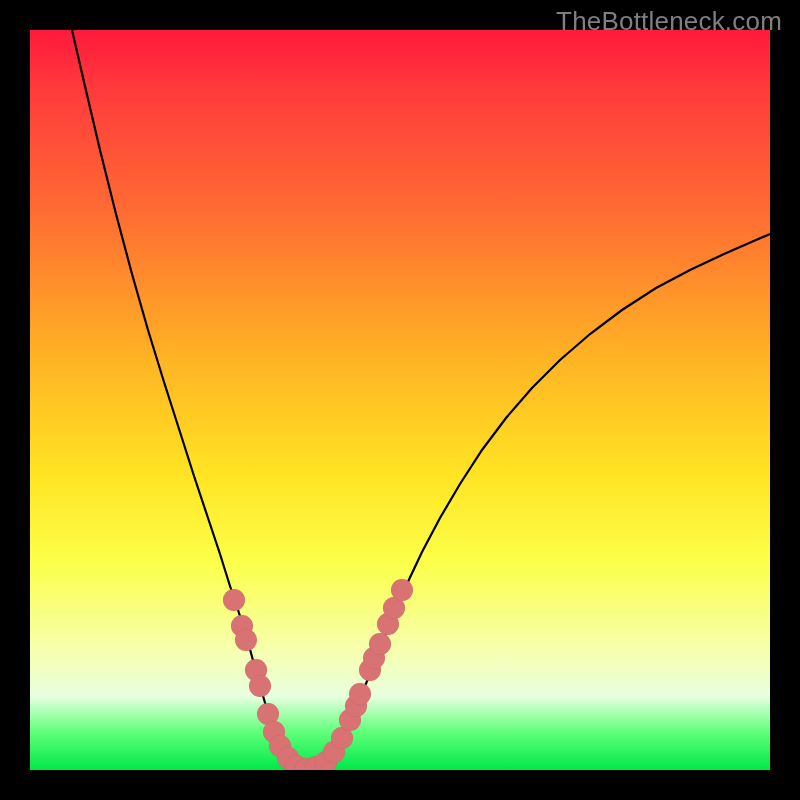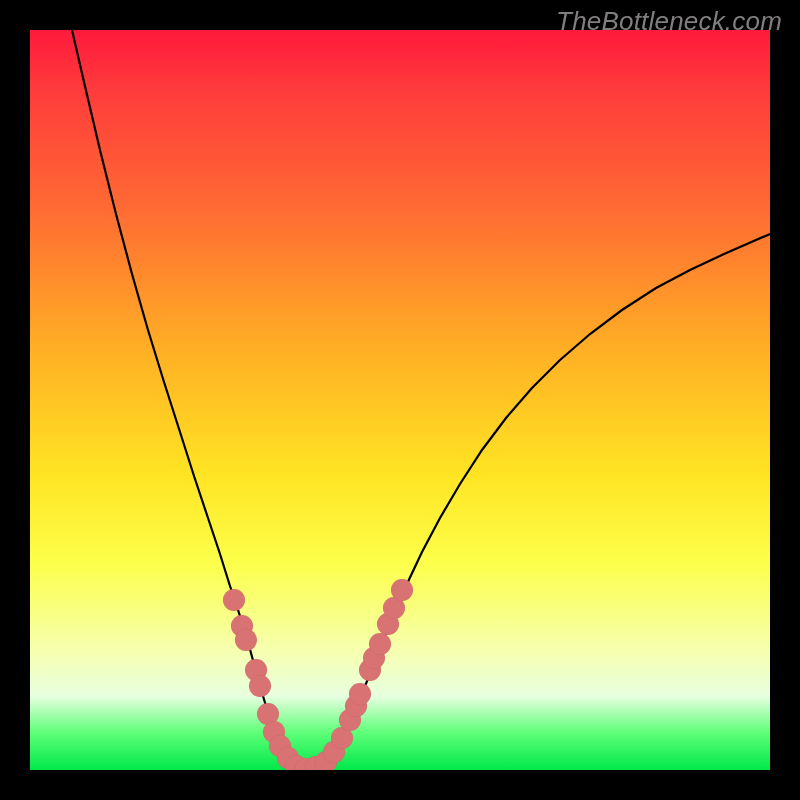--- a/index.html
+++ b/index.html
@@ -32,21 +32,20 @@
   }
   .watermark {
     position: absolute;
     top: 6px;
     right: 18px;
     color: #817e7e;
     font-size: 26px;
     font-weight: 500;
     letter-spacing: 0.2px;
     z-index: 5;
-    font-style: italic;
   }
   svg.plot {
     position: absolute;
     left: 0;
     top: 0;
     width: 740px;
     height: 740px;
   }
   .curve {
     fill: none;

